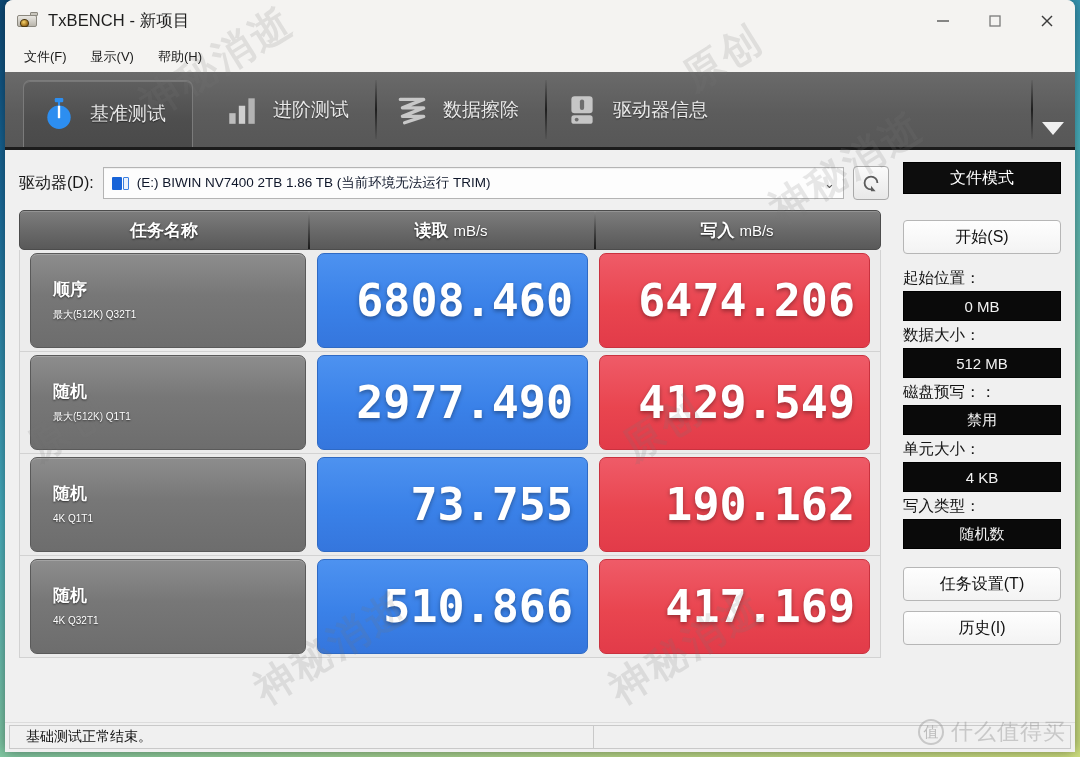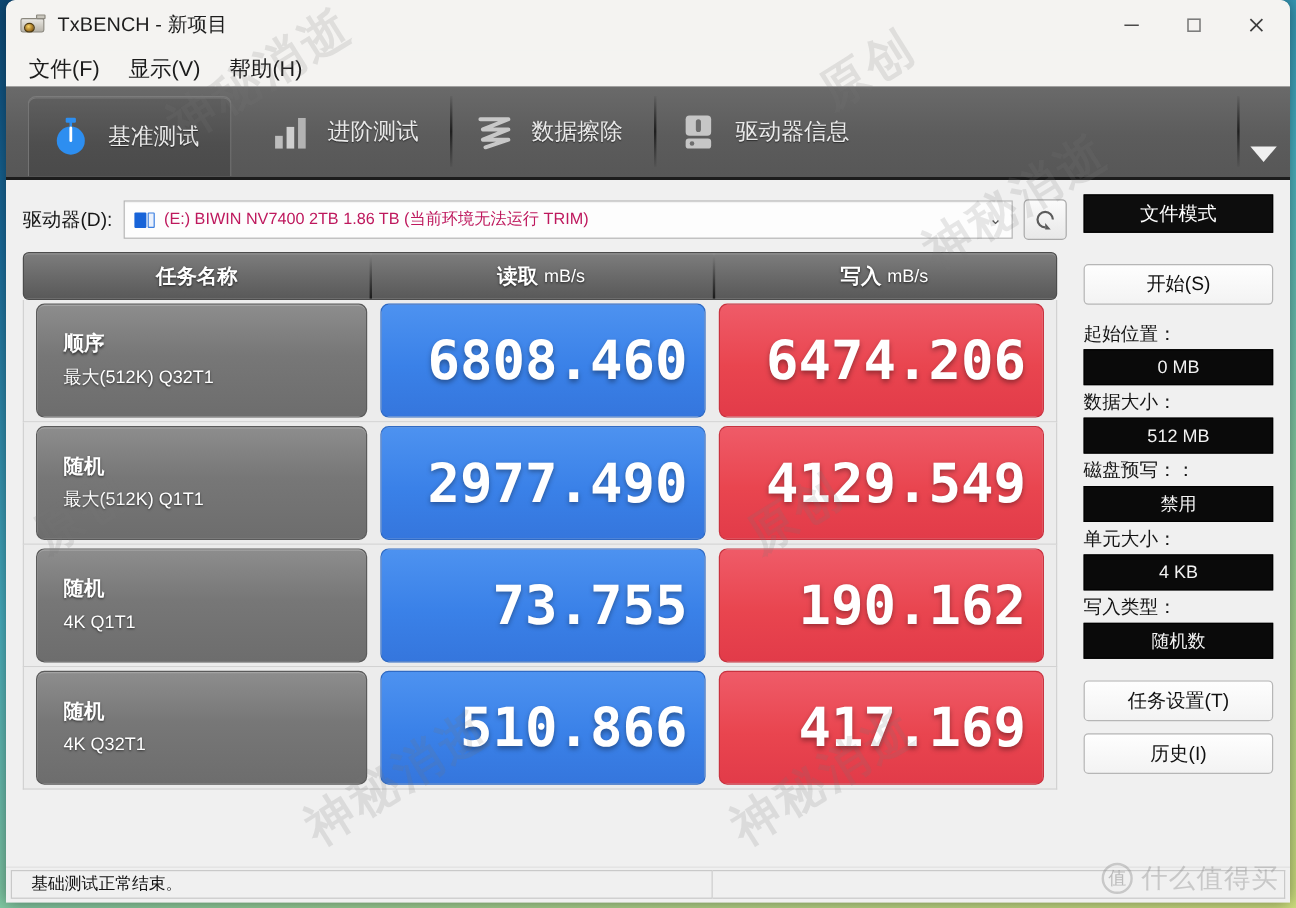--- a/index.html
+++ b/index.html
@@ -55,21 +55,21 @@
   }
   .wc svg { display:block; }
   #wc-close { margin-right: 2px; }
 
   
   #menubar {
     height: 30px; background:#f4f3f1; display:flex; align-items:center;
     padding-left: 10px; gap: 6px; flex: 0 0 30px;
   }
   .menu-item {
-    font-size: 18px; color:#1b1b1b; padding: 3px 9px; white-space:nowrap;
+    font-size: 13px; color:#1b1b1b; padding: 3px 9px; white-space:nowrap;
   }
 
   
   #tabstrip {
     height: 78px; background: linear-gradient(#6a6a6a, #5c5c5c 55%, #575757);
     display:flex; align-items:stretch; position:relative; flex:0 0 78px;
     border-bottom: 3px solid #1c1c1c;
   }
   .tab {
     display:flex; align-items:center; gap:14px;
@@ -122,21 +122,21 @@
     flex:1 1 auto; height:32px; background:#fdfdfd; border:1px solid #b4b4b4;
     display:flex; align-items:center; padding: 0 8px; gap:8px; min-width:0;
     box-shadow: inset 0 1px 1px rgba(0,0,0,.06);
   }
   #drive-dicon { width:17px;height:15px;flex:0 0 17px; position:relative; }
   #drive-dicon i {
     position:absolute; display:block; border-radius:1px;
   }
   #drive-dicon .b1 { left:0; top:1px; width:10px; height:13px; background:#1763d8; }
   #drive-dicon .b2 { left:11px; top:1px; width:6px; height:13px; border:1px solid #3b7fe0; background:#eaf1fd; }
-  #drive-text { font-size:13.5px; color:#be185d; white-space:nowrap; overflow:hidden; text-overflow:ellipsis; }
+  #drive-text { font-size:13.5px; color:#0f172a; white-space:nowrap; overflow:hidden; text-overflow:ellipsis; }
   #drive-caret { margin-left:auto; color:#555; font-size:13px; padding-left:10px; }
   #refresh-btn {
     width:36px;height:34px;flex:0 0 36px;
     background: linear-gradient(#fbfbfb,#e8e8e8);
     border:1px solid #a9a9a9; border-radius:4px;
     display:flex;align-items:center;justify-content:center;
   }
 
   
   #table { margin: 0 14px 0 14px; display:flex; flex-direction:column; }
@@ -170,21 +170,21 @@
   .trow:first-of-type { border-top: 1px solid #d2d2d2; margin-top:3px; }
   .cell-name {
     flex: 0 0 276px; height: 100%;
     background: linear-gradient(#8d8d8d,#777 45%,#6d6d6d);
     border:1px solid #5a5a5a; border-radius:7px;
     display:flex; flex-direction:column; justify-content:center;
     padding-left: 22px; color:#fff;
     box-shadow: inset 0 1px 0 rgba(255,255,255,.2);
   }
   .cn-1 { font-size:17px; font-weight:bold; text-shadow:0 1px 2px rgba(0,0,0,.6); line-height:1.15; }
-  .cn-2 { font-size:15px; text-shadow:0 1px 2px rgba(0,0,0,.6); line-height:1.2; margin-top:9px;
+  .cn-2 { font-size:10px; text-shadow:0 1px 2px rgba(0,0,0,.6); line-height:1.2; margin-top:9px;
           font-family:"Liberation Sans",sans-serif; }
 
   .cell-val {
     flex:1 1 0; height:100%; border-radius:7px;
     display:flex; align-items:center; justify-content:flex-end;
     padding-right: 14px;
     font-family: "DejaVu Sans Mono", monospace;
     font-size: 45px; font-weight: bold; color:#fff; letter-spacing: 0px;
     text-shadow: 0 2px 4px rgba(0,0,0,.35);
     overflow:hidden;

